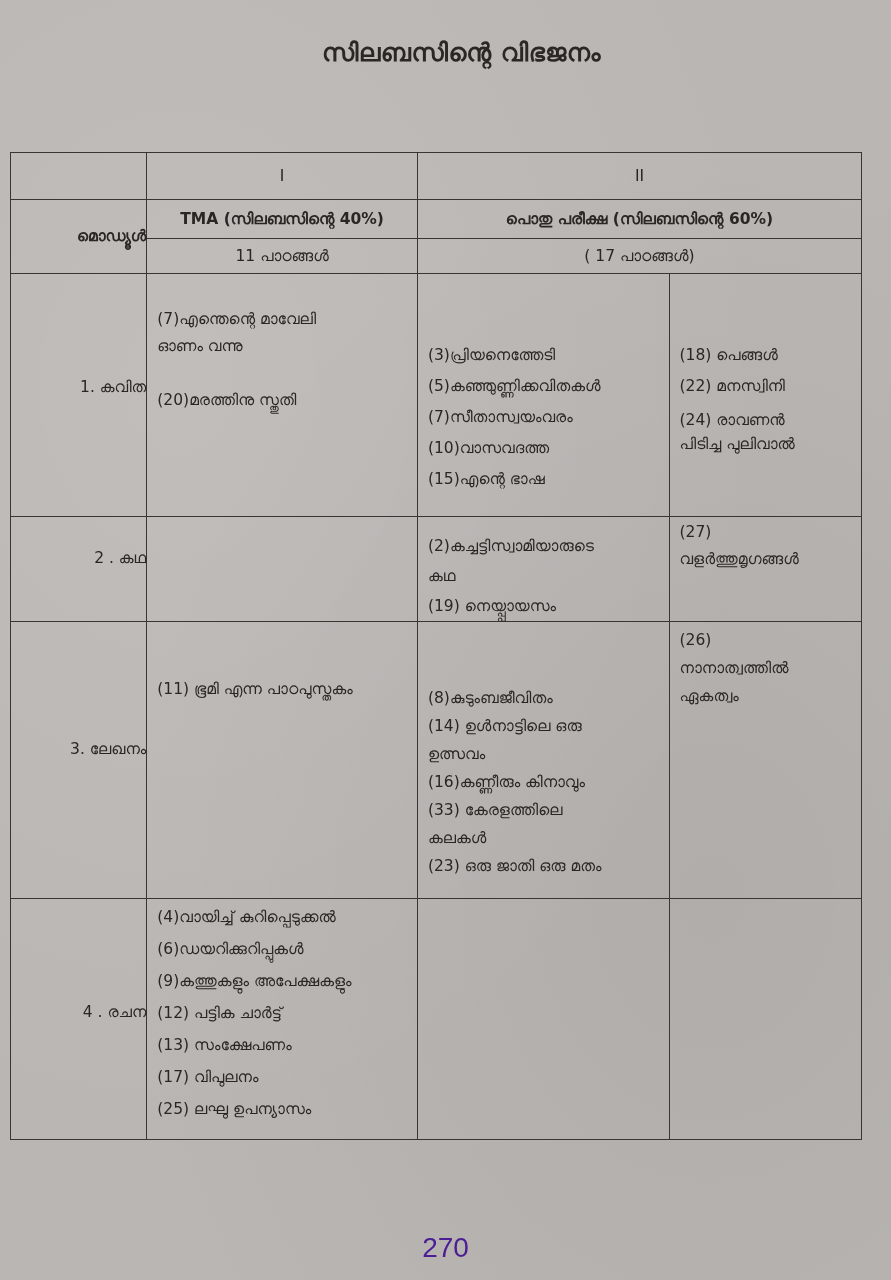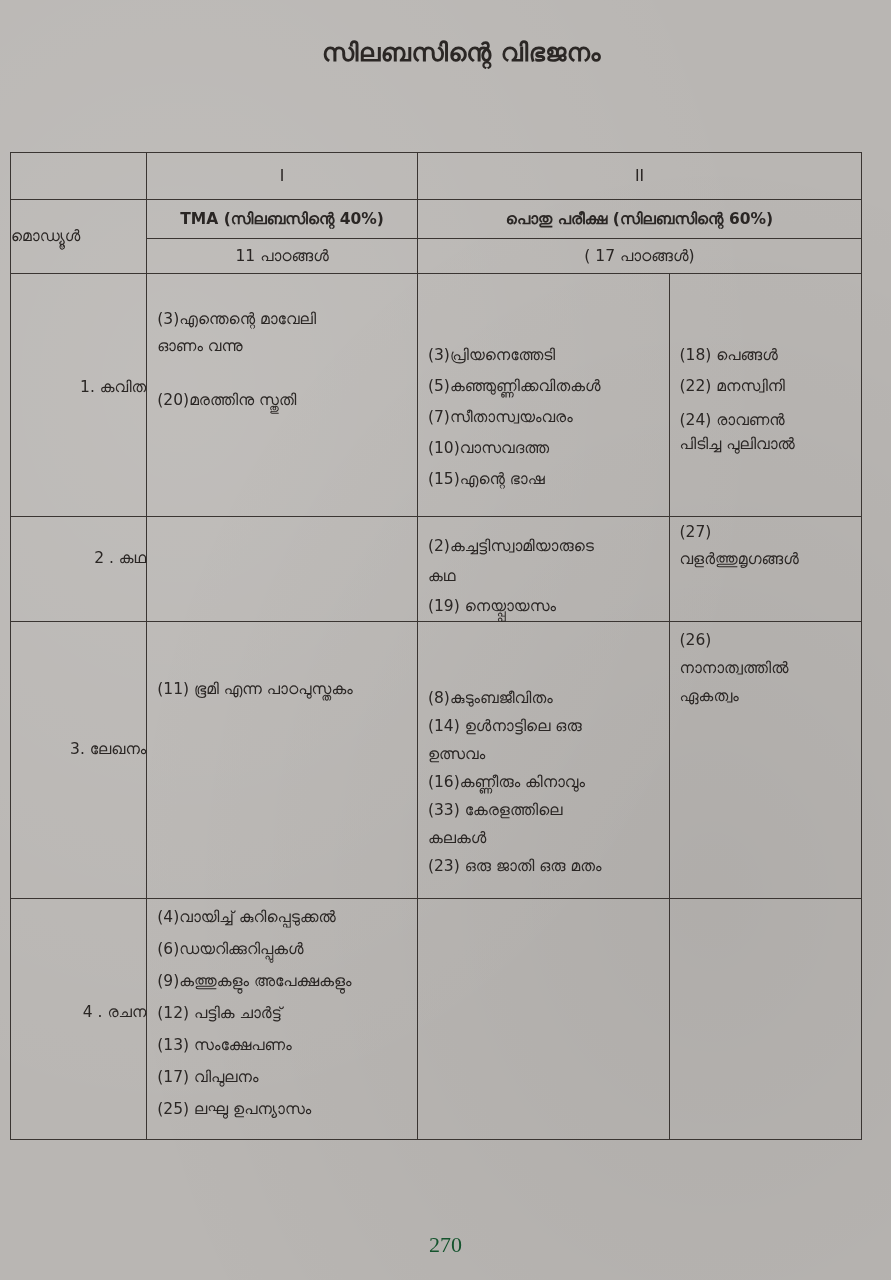--- a/index.html
+++ b/index.html
@@ -31,30 +31,30 @@
     font-size: 15.5px;
     line-height: 1.2;
   }
   .c-mod { width: 136px; }
   .c-tma { width: 270px; }
   .c-p1 { width: 251px; }
   .c-p2 { width: 192px; }
   .roman { text-align: center; vertical-align: middle !important; font-size: 16px; height: 46px; }
   .hdr { text-align: center; vertical-align: middle !important; font-size: 16px; height: 38px; font-weight: 600; }
   .cnt { text-align: center; vertical-align: middle !important; font-size: 16px; height: 34px; }
-  .modhead { text-align: left; vertical-align: middle !important; font-size: 17px; font-weight: normal; }
+  .modhead { text-align: right; vertical-align: middle !important; font-size: 17px; font-weight: bold; }
   .mod { text-align: right; font-size: 15.5px; }
   .item { display: block; padding-left: 10px; }
   .r-kavitha { height: 243px; }
   .r-katha { height: 96px; }
   .r-lekhanam { height: 277px; }
   .r-rachana { height: 241px; }
   .page-num {
     position: absolute; top: 1232px; left: 0; width: 891px; text-align: center;
-    font-family: Liberation Serif, serif; font-size: 22px; color: #14532d;
+    font-family: Liberation Sans, sans-serif; font-size: 28px; color: #4c1d95;
   }
 </style>
 </head>
 <body>
 
 <div class="title">സിലബസിന്റെ വിഭജനം</div>
 
 <table class="tbl">
   <colgroup>
     <col class="c-mod">
@@ -74,21 +74,21 @@
     <td class="hdr" colspan="2">പൊതു പരീക്ഷ (സിലബസിന്റെ 60%)</td>
   </tr>
   <tr>
     <td class="cnt">11 പാഠങ്ങൾ</td>
     <td class="cnt" colspan="2">( 17 പാഠങ്ങൾ)</td>
   </tr>
 
   <tr class="r-kavitha">
     <td class="mod" style="padding-top:104px">1. കവിത</td>
     <td style="padding-top:32px; line-height:27px">
-      <span class="item">(3)എന്തെന്റെ മാവേലി</span>
+      <span class="item">(7)എന്തെന്റെ മാവേലി</span>
       <span class="item">ഓണം വന്നു</span>
       <span class="item" style="height:27px"></span>
       <span class="item">(20)മരത്തിനു സ്തുതി</span>
     </td>
     <td style="padding-top:66px; line-height:31px">
       <span class="item">(3)പ്രിയനെത്തേടി</span>
       <span class="item">(5)കഞ്ഞുണ്ണിക്കവിതകൾ</span>
       <span class="item">(7)സീതാസ്വയംവരം</span>
       <span class="item">(10)വാസവദത്ത</span>
       <span class="item">(15)എന്റെ ഭാഷ</span>

